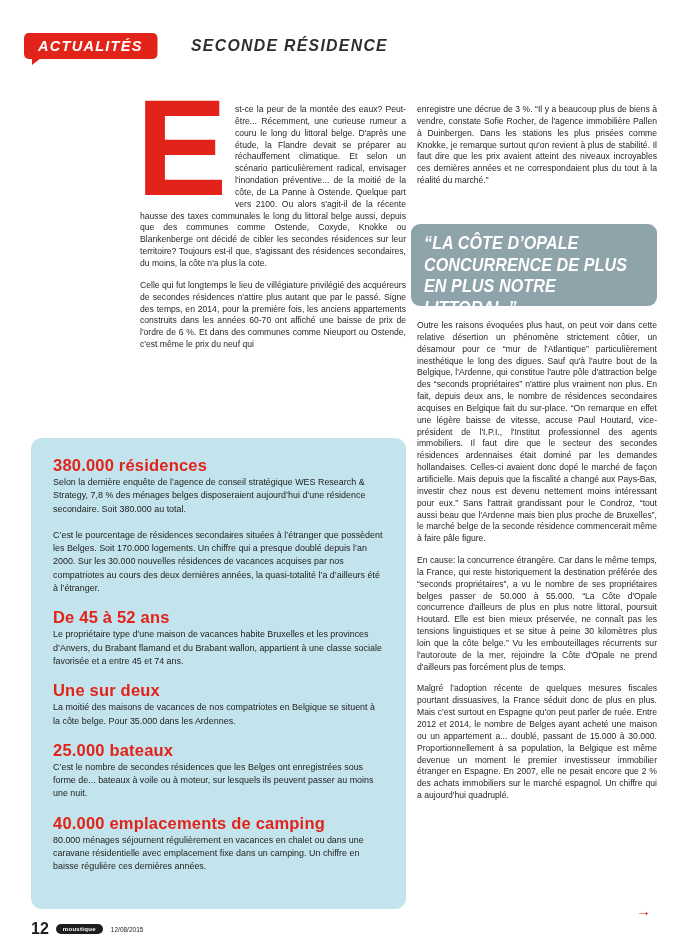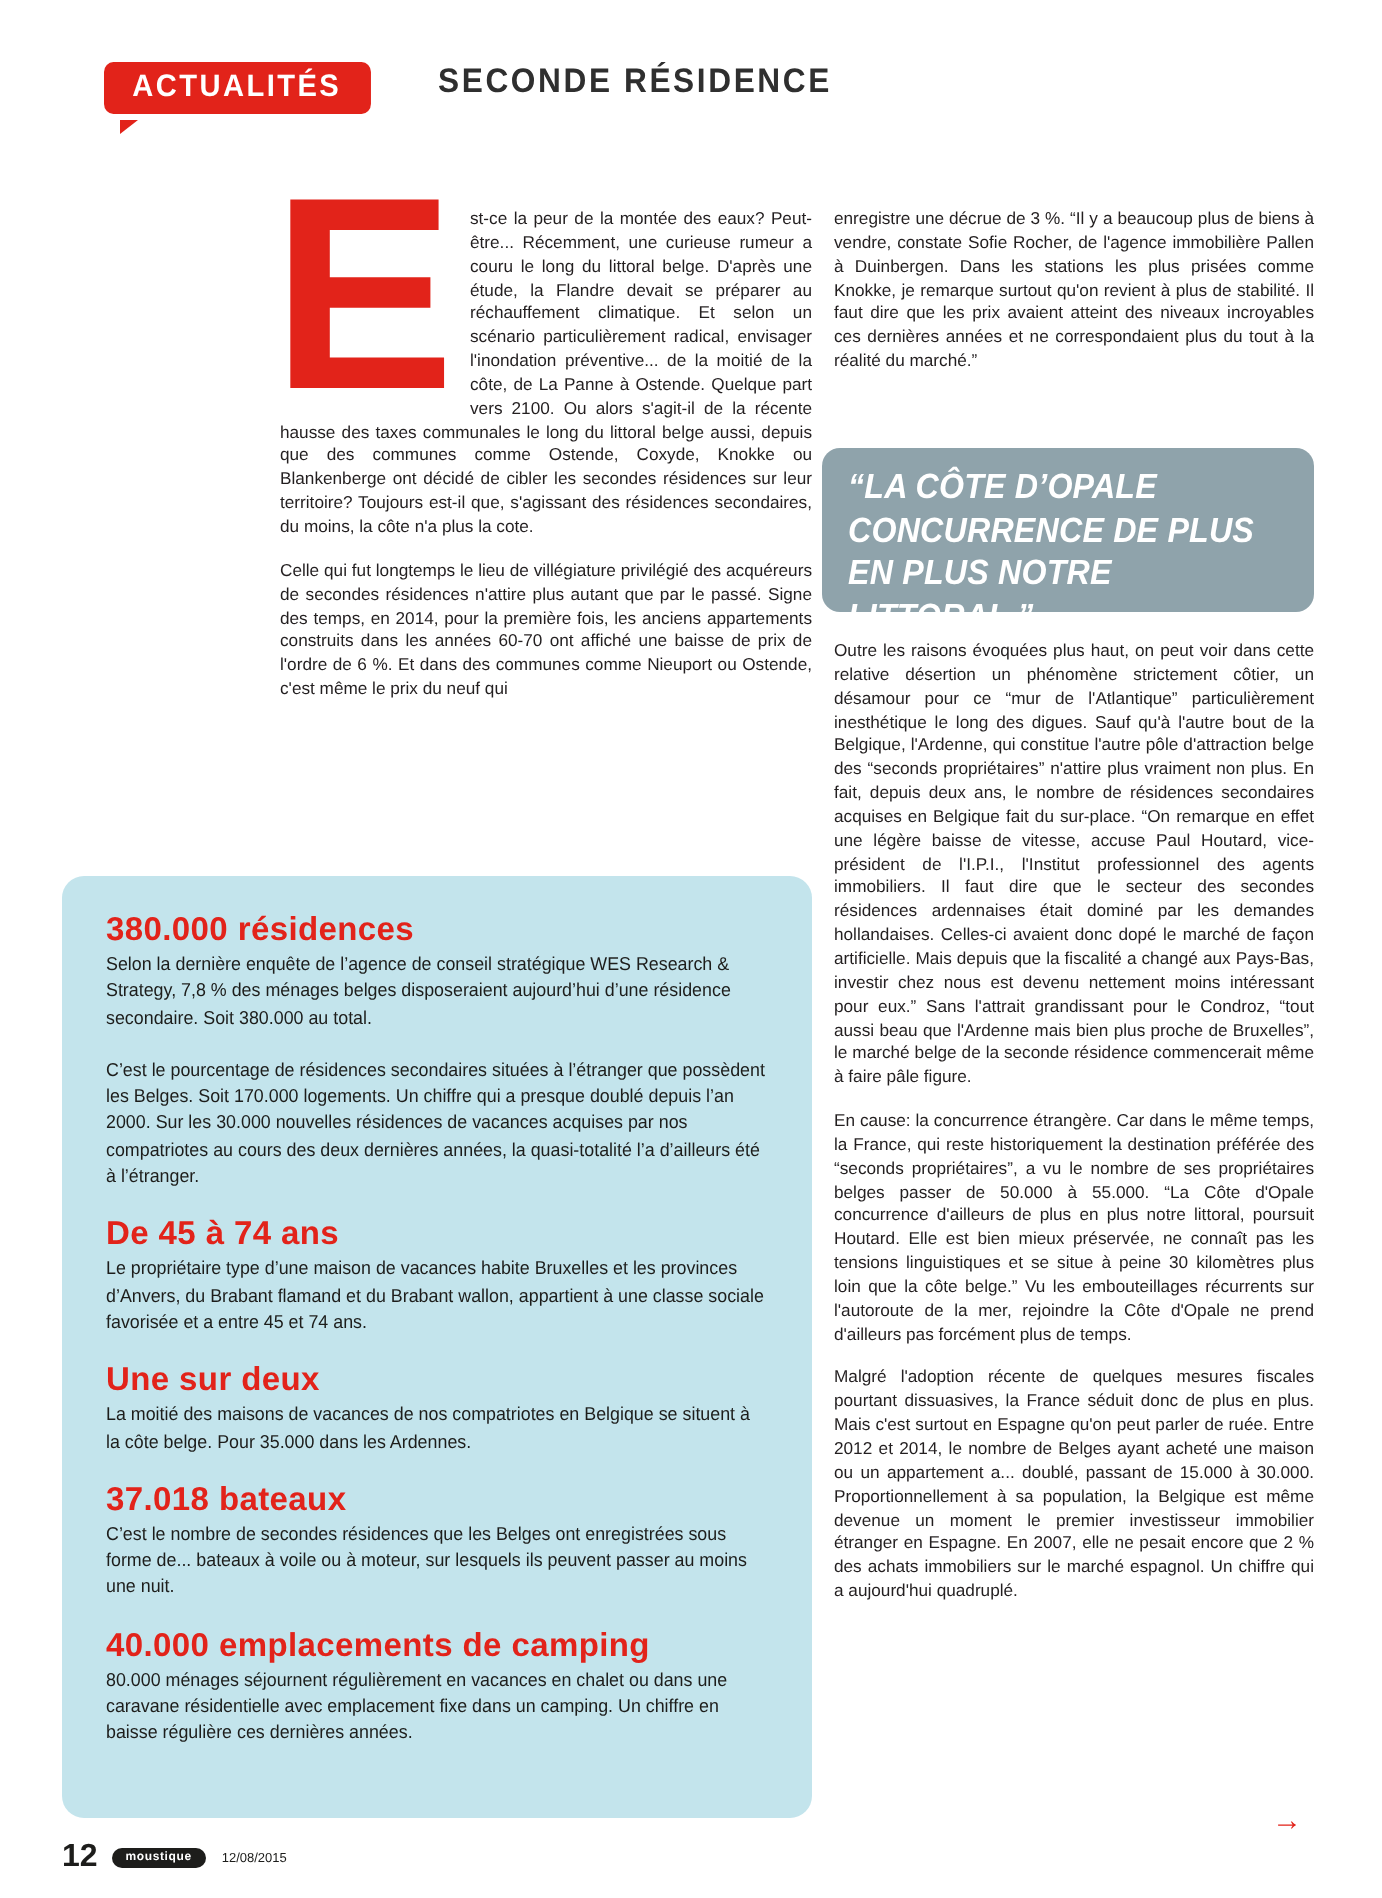--- a/index.html
+++ b/index.html
@@ -11,23 +11,23 @@
     width: 691px; height: 949px;
     font-family: "Liberation Sans", sans-serif;
     position: relative;
     overflow: hidden;
     color: #231f20;
   }
 
   
   #header {
     position: absolute;
-    left: 52px; top: 31px;
+    left: 24px; top: 31px;
     width: 620px; height: 30px;
-    display: flex; 
+    display: flex; align-items: center; font-style: italic;
   }
   #kicker-wrap { position: relative; }
   #kicker {
     background: #e2231a;
     color: #ffffff;
     font-weight: bold;
     font-size: 15.5px;
     letter-spacing: 1.3px;
     padding: 5px 16px 5px 15px;
     border-radius: 5px;
@@ -224,29 +224,29 @@
 
 <div id="stats-box">
   <div class="stat">
     <div class="stat-title">380.000 résidences</div>
     <div class="stat-body">Selon la dernière enquête de l’agence de conseil stratégique WES Research &amp; Strategy, 7,8 % des ménages belges disposeraient aujourd’hui d’une résidence secondaire. Soit 380.000 au total.</div>
   </div>
   <div class="stat">
     <div class="stat-body">C’est le pourcentage de résidences secondaires situées à l’étranger que possèdent les Belges. Soit 170.000 logements. Un chiffre qui a presque doublé depuis l’an 2000. Sur les 30.000 nouvelles résidences de vacances acquises par nos compatriotes au cours des deux dernières années, la quasi-totalité l’a d’ailleurs été à l’étranger.</div>
   </div>
   <div class="stat">
-    <div class="stat-title">De 45 à 74 ans</div>
+    <div class="stat-title">De 45 à 52 ans</div>
     <div class="stat-body">Le propriétaire type d’une maison de vacances habite Bruxelles et les provinces d’Anvers, du Brabant flamand et du Brabant wallon, appartient à une classe sociale favorisée et a entre 45 et 74 ans.</div>
   </div>
   <div class="stat">
     <div class="stat-title">Une sur deux</div>
     <div class="stat-body">La moitié des maisons de vacances de nos compatriotes en Belgique se situent à la côte belge. Pour 35.000 dans les Ardennes.</div>
   </div>
   <div class="stat">
-    <div class="stat-title">37.018 bateaux</div>
+    <div class="stat-title">25.000 bateaux</div>
     <div class="stat-body">C’est le nombre de secondes résidences que les Belges ont enregistrées sous forme de... bateaux à voile ou à moteur, sur lesquels ils peuvent passer au moins une nuit.</div>
   </div>
   <div class="stat">
     <div class="stat-title">40.000 emplacements de camping</div>
     <div class="stat-body">80.000 ménages séjournent régulièrement en vacances en chalet ou dans une caravane résidentielle avec emplacement fixe dans un camping. Un chiffre en baisse régulière ces dernières années.</div>
   </div>
 </div>
 
 <div id="footer">
   <div id="folio">12</div>

